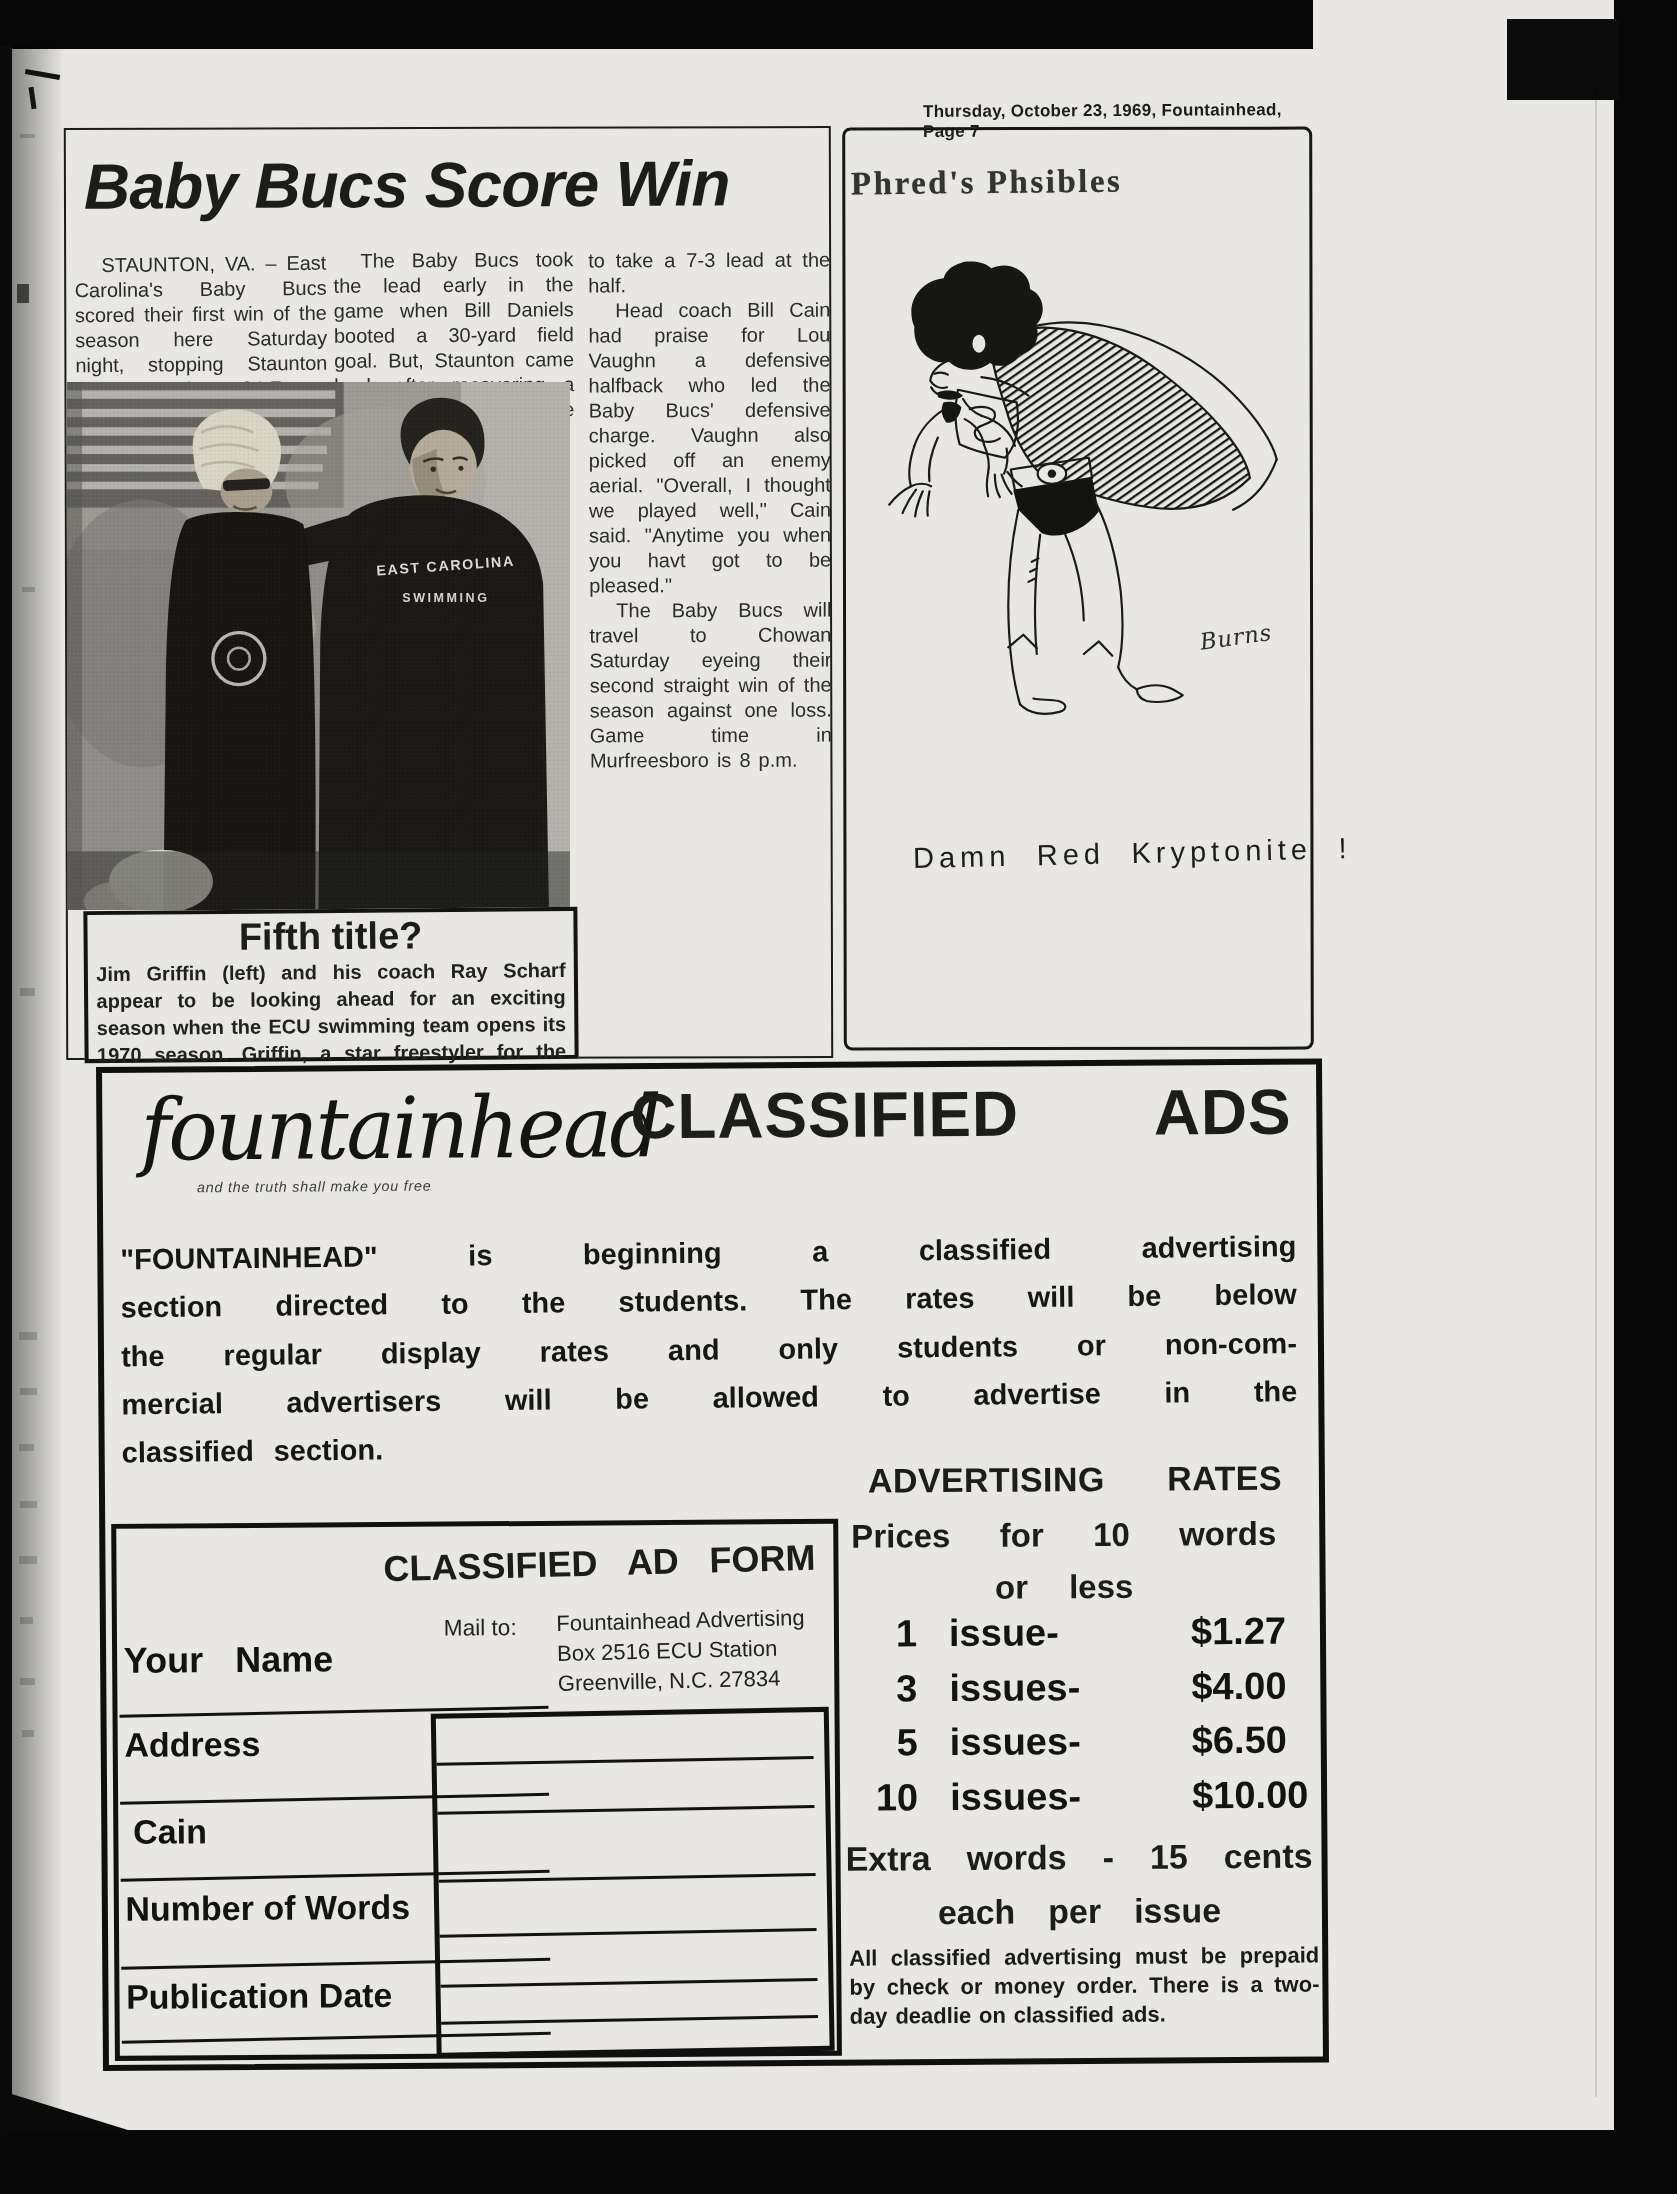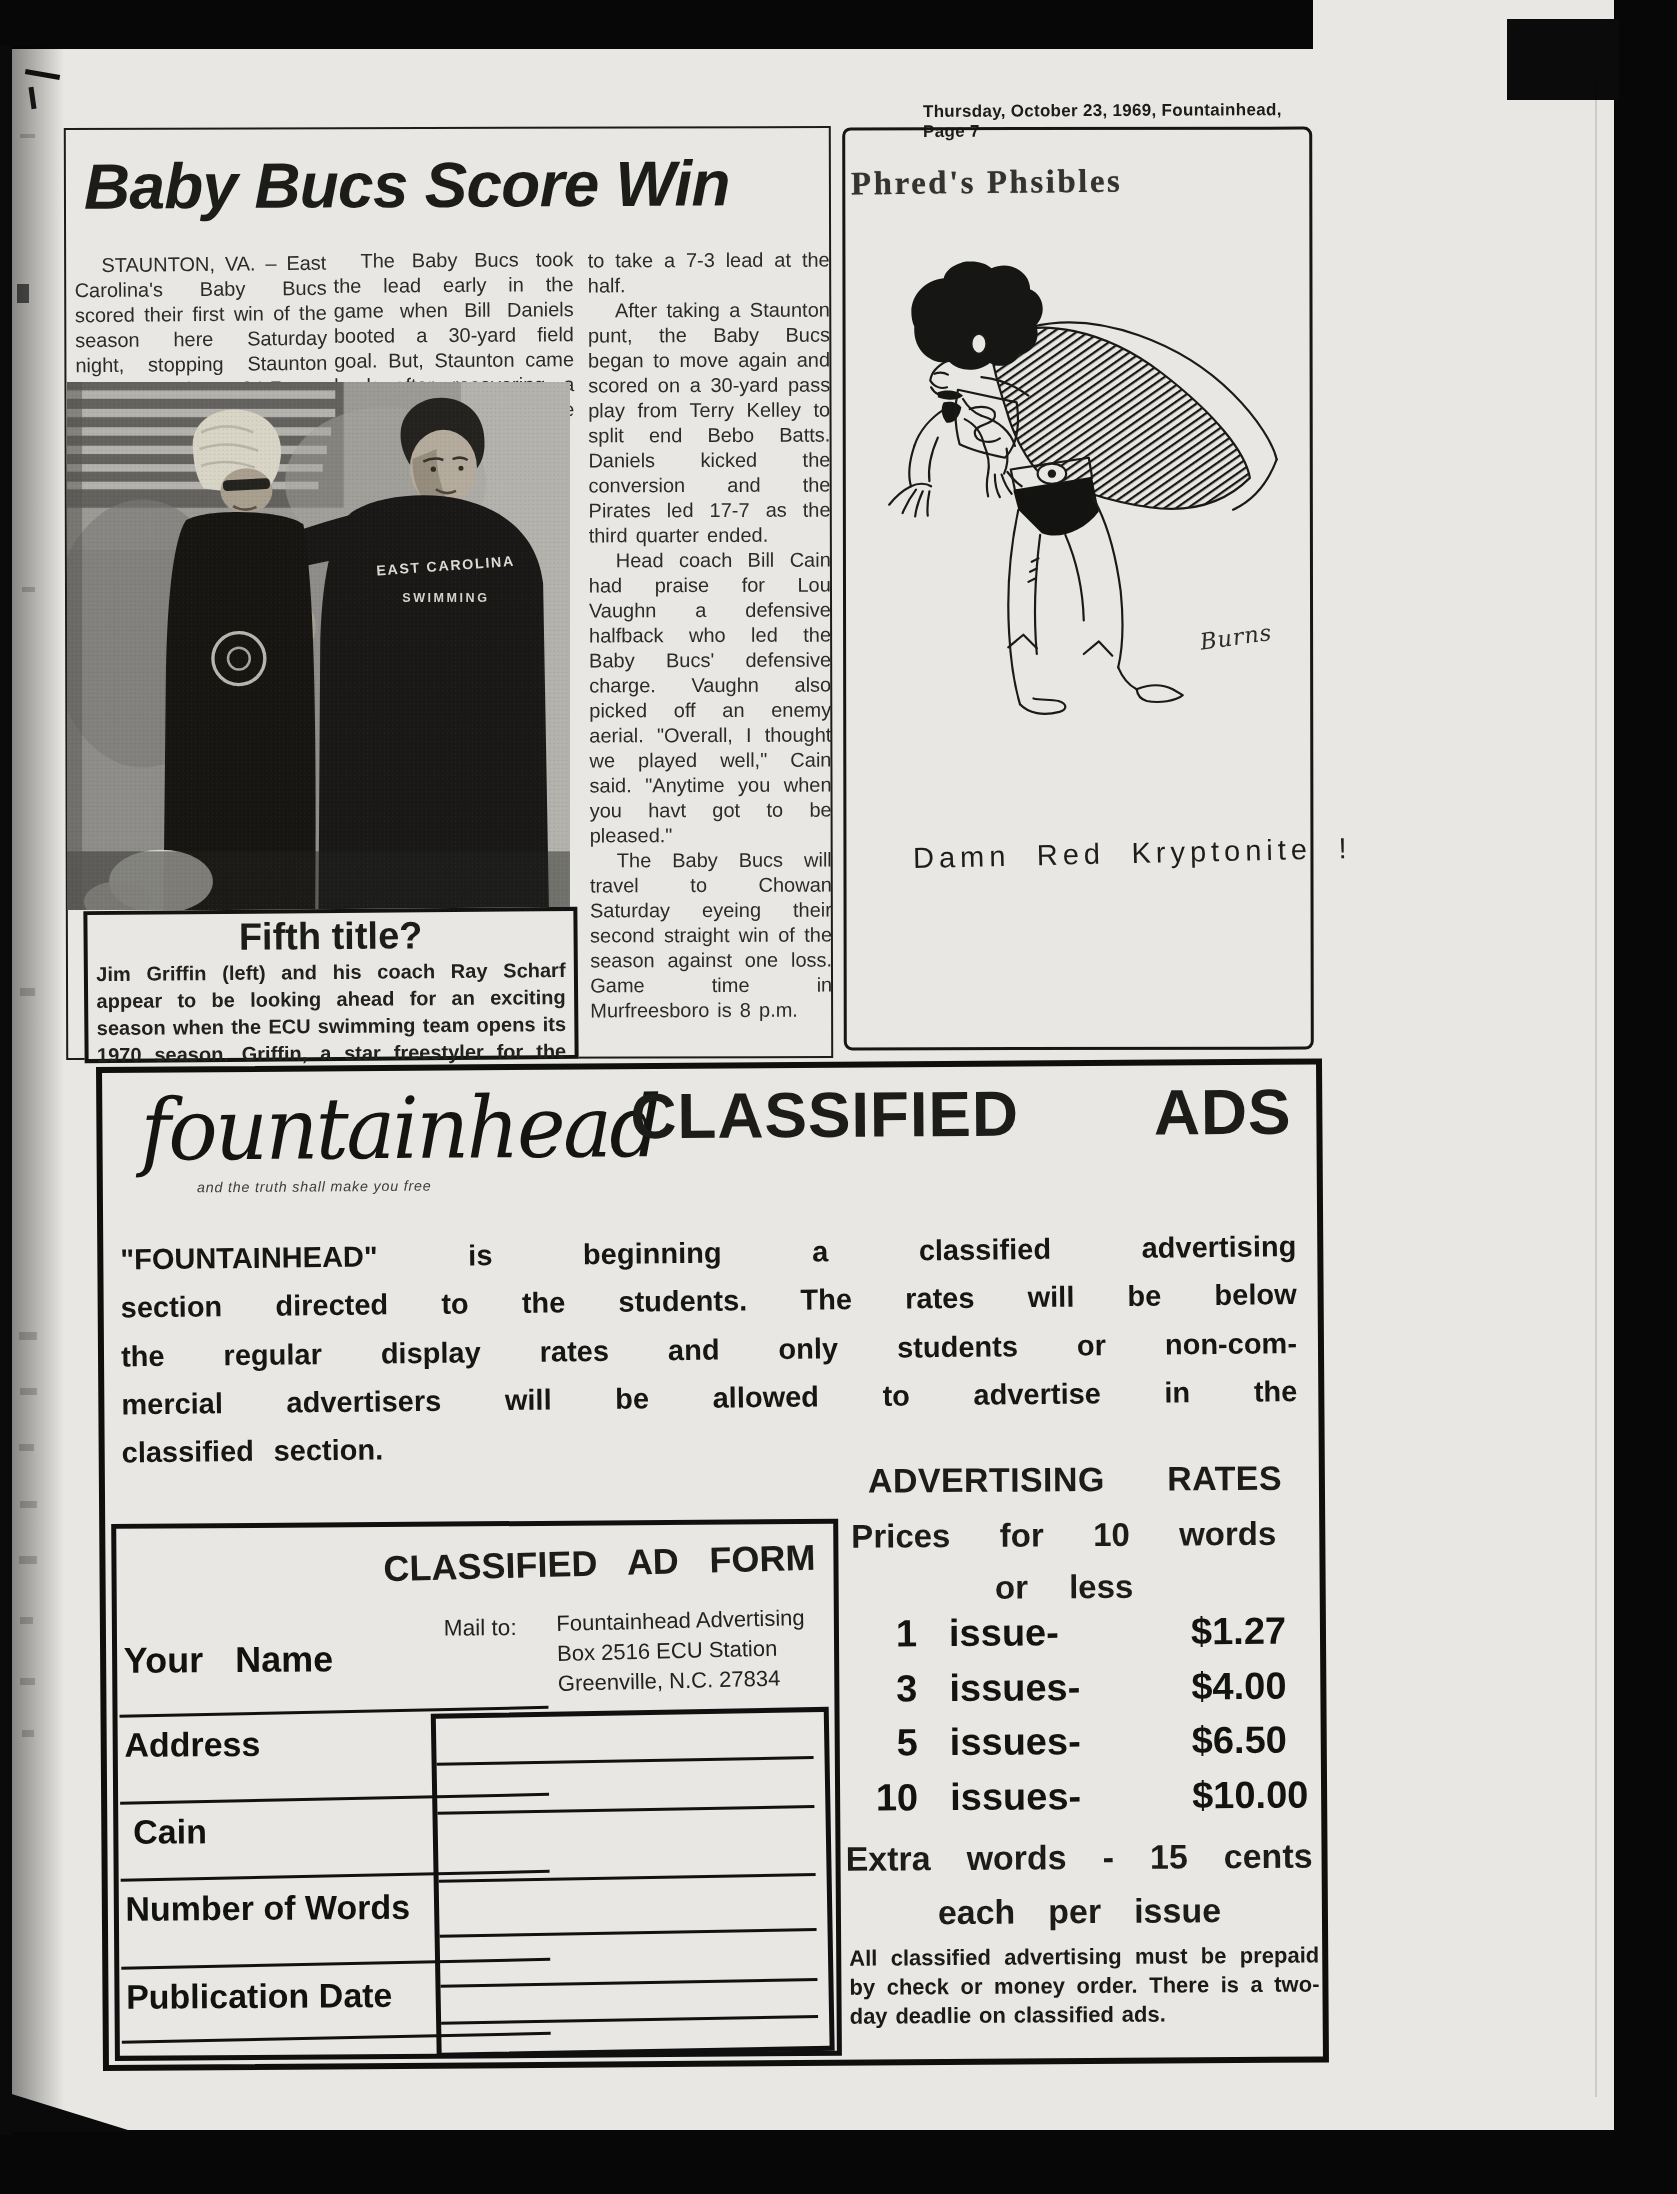--- a/index.html
+++ b/index.html
@@ -62,21 +62,20 @@
   <div class="abs bold ink" style="left:84px;top:148px;width:654px;font-size:64px;font-style:italic;letter-spacing:-0.8px;transform:rotate(-0.3deg);">Baby Bucs Score Win</div>
 
   <div class="abs news" style="left:75px;top:252px;width:252px;transform:rotate(-0.6deg);">
     <p>STAUNTON, VA. – East Carolina's Baby Bucs scored their first win of the season here Saturday night, stopping Staunton Military Academy, 24-7.</p>
   </div>
   <div class="abs news" style="left:334px;top:248px;width:240px;transform:rotate(-0.4deg);">
     <p>The Baby Bucs took the lead early in the game when Bill Daniels booted a 30-yard field goal. But, Staunton came back after recovering a fumble to score in the second quarter</p>
   </div>
   <div class="abs news" style="left:589px;top:248px;width:242px;transform:rotate(-0.2deg);">
     <p class="noindent">to take a 7-3 lead at the half.</p>
-    <p>After taking a Staunton punt, the Baby Bucs began to move again and scored on a 30-yard pass play from Terry Kelley to split end Bebo Batts. Daniels kicked the conversion and the Pirates led 17-7 as the third quarter ended.</p>
     <p>Head coach Bill Cain had praise for Lou Vaughn a defensive halfback who led the Baby Bucs' defensive charge. Vaughn also picked off an enemy aerial. "Overall, I thought we played well," Cain said. "Anytime you when you havt got to be pleased."</p>
     <p>The Baby Bucs will travel to Chowan Saturday eyeing their second straight win of the season against one loss. Game time in Murfreesboro is 8 p.m.</p>
   </div>
 
   <svg class="abs" style="left:67px;top:382px;" width="503" height="528" viewBox="0 0 600 630">
     <defs>
       <pattern id="grain" width="5" height="5" patternUnits="userSpaceOnUse">
         <circle cx="1.2" cy="1.4" r="0.7" fill="rgba(20,20,18,0.16)"></circle>
         <circle cx="3.6" cy="3.8" r="0.6" fill="rgba(250,250,245,0.10)"></circle>
       </pattern>

